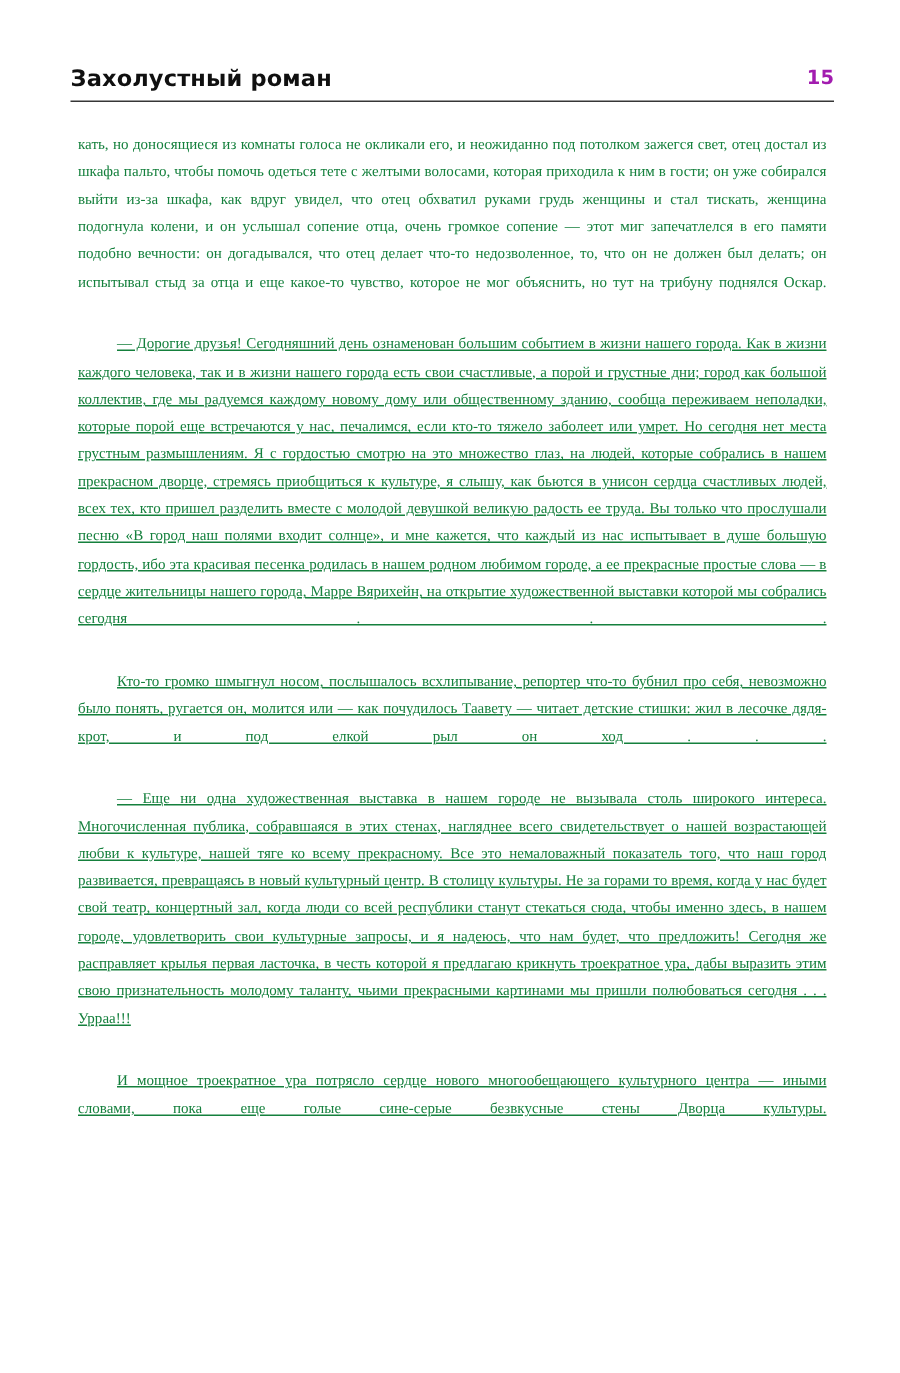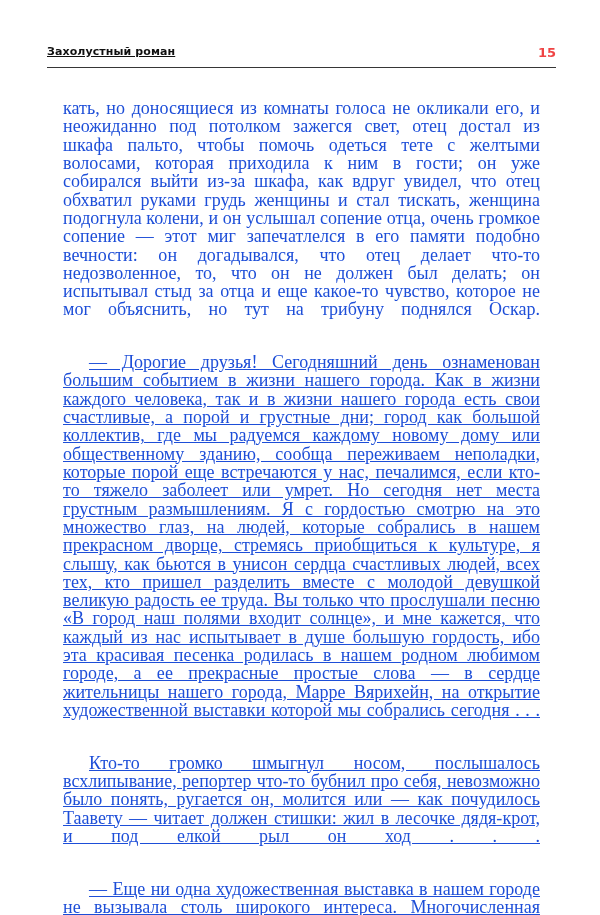--- a/index.html
+++ b/index.html
@@ -28,37 +28,36 @@
     width: 509px;
     height: 22px;
   }
 
   .running-head .title {
     position: absolute;
     left: 0;
     top: 0;
     font-family: "DejaVu Sans", "Liberation Sans", sans-serif;
     font-weight: 700;
-    font-size: 11px;
+    font-size: 15px;
     letter-spacing: 0.1px;
     line-height: 16px;
     white-space: nowrap;
     color: #101010;
-    text-decoration: underline;
   }
 
   .running-head .folio {
     position: absolute;
     right: 0;
     top: 1px;
     font-family: "DejaVu Sans", "Liberation Sans", sans-serif;
     font-weight: 700;
     font-size: 13px;
     line-height: 16px;
-    color: #ef4444;
+    color: #a21caf;
   }
 
   .head-rule {
     position: absolute;
     left: 47px;
     top: 67px;
     width: 509px;
     height: 0;
     border-top: 1.4px solid #1a1a1a;
     opacity: 0.88;
@@ -66,29 +65,29 @@
 
   
   .textblock {
     position: absolute;
     left: 47px;
     top: 83px;
     width: 509px;
   }
 
   .textblock p {
-    margin: 16px;
-    font-size: 18px;
+    margin: 5px;
+    font-size: 10px;
     line-height: 18.32px;
     text-align: justify;
     text-justify: inter-word;
     word-spacing: 0.1px;
     letter-spacing: 0.02px;
     text-indent: 0;
-    color: #1d4ed8;
+    color: #15803d;
     -webkit-font-smoothing: none;
   }
 
   .textblock p.indent {
     text-indent: 26px;
     text-decoration: underline;
   }
 
   
   .textblock p::after {
@@ -105,19 +104,19 @@
   <div class="running-head">
     <span class="title">Захолустный роман</span>
     <span class="folio">15</span>
   </div>
 
   <div class="head-rule"></div>
 
   <div class="textblock">
     <p>кать, но доносящиеся из комнаты голоса не окликали его, и неожиданно под потолком зажегся свет, отец достал из шкафа пальто, чтобы помочь одеться тете с желтыми волосами, которая приходила к ним в гости; он уже собирался выйти из-за шкафа, как вдруг увидел, что отец обхватил руками грудь женщины и стал тискать, женщина подогнула колени, и он услышал сопение отца, очень громкое сопение — этот миг запечатлелся в его памяти подобно вечности: он догадывался, что отец делает что-то недозволенное, то, что он не должен был делать; он испытывал стыд за отца и еще какое-то чувство, которое не мог объяснить, но тут на трибуну поднялся Оскар.</p>
     <p class="indent">— Дорогие друзья! Сегодняшний день ознаменован большим событием в жизни нашего города. Как в жизни каждого человека, так и в жизни нашего города есть свои счастливые, а порой и грустные дни; город как большой коллектив, где мы радуемся каждому новому дому или общественному зданию, сообща переживаем неполадки, которые порой еще встречаются у нас, печалимся, если кто-то тяжело заболеет или умрет. Но сегодня нет места грустным размышлениям. Я с гордостью смотрю на это множество глаз, на людей, которые собрались в нашем прекрасном дворце, стремясь приобщиться к культуре, я слышу, как бьются в унисон сердца счастливых людей, всех тех, кто пришел разделить вместе с молодой девушкой великую радость ее труда. Вы только что прослушали песню «В город наш полями входит солнце», и мне кажется, что каждый из нас испытывает в душе большую гордость, ибо эта красивая песенка родилась в нашем родном любимом городе, а ее прекрасные простые слова — в сердце жительницы нашего города, Марре Вярихейн, на открытие художественной выставки которой мы собрались сегодня . . .</p>
-    <p class="indent">Кто-то громко шмыгнул носом, послышалось всхлипывание, репортер что-то бубнил про себя, невозможно было понять, ругается он, молится или — как почудилось Таавету — читает должен стишки: жил в лесочке дядя-крот, и под елкой рыл он ход . . .</p>
+    <p class="indent">Кто-то громко шмыгнул носом, послышалось всхлипывание, репортер что-то бубнил про себя, невозможно было понять, ругается он, молится или — как почудилось Таавету — читает детские стишки: жил в лесочке дядя-крот, и под елкой рыл он ход . . .</p>
     <p class="indent">— Еще ни одна художественная выставка в нашем городе не вызывала столь широкого интереса. Многочисленная публика, собравшаяся в этих стенах, нагляднее всего свидетельствует о нашей возрастающей любви к культуре, нашей тяге ко всему прекрасному. Все это немаловажный показатель того, что наш город развивается, превращаясь в новый культурный центр. В столицу культуры. Не за горами то время, когда у нас будет свой театр, концертный зал, когда люди со всей республики станут стекаться сюда, чтобы именно здесь, в нашем городе, удовлетворить свои культурные запросы, и я надеюсь, что нам будет, что предложить! Сегодня же расправляет крылья первая ласточка, в честь которой я предлагаю крикнуть троекратное ура, дабы выразить этим свою признательность молодому таланту, чьими прекрасными картинами мы пришли полюбоваться сегодня . . . Урраа!!!</p>
     <p class="indent">И мощное троекратное ура потрясло сердце нового многообещающего культурного центра — иными словами, пока еще голые сине-серые безвкусные стены Дворца культуры.</p>
 
   </div>
 
 </div>
 
 </body></html>

